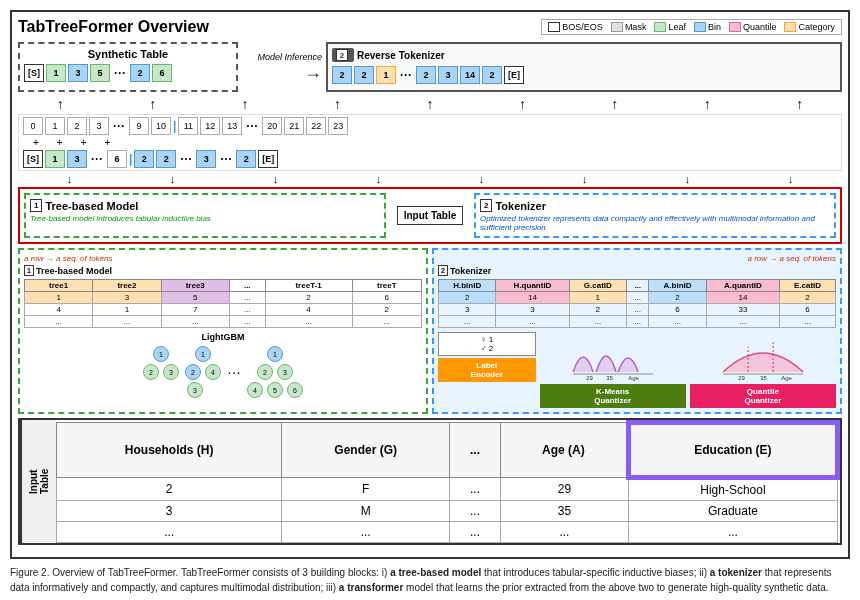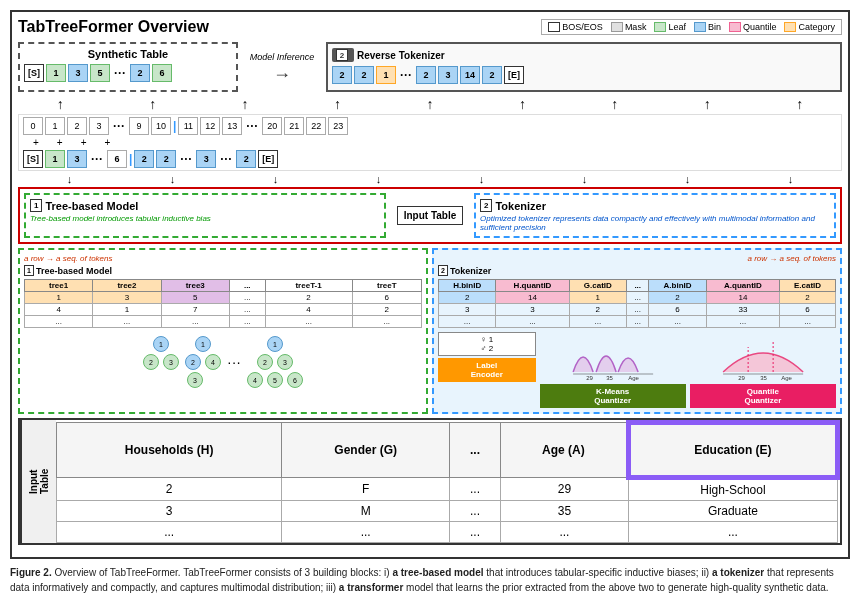--- a/index.html
+++ b/index.html
@@ -149,21 +149,21 @@
 
     
     .caption {
       font-size: 10px;
       line-height: 1.5;
       margin-top: 6px;
       color: #222;
     }
 
     .caption-title {
-      font-weight: bold;
+      font-weight: normal;
       margin-top: 31px;
     }
   </style>
 </head>
 <body>
 
 <div class="main-container">
 
   <div class="title-row">
     <span class="main-title">TabTreeFormer Overview</span>
@@ -203,21 +203,21 @@
         <div class="token-cell token-s">[S]</div>
         <div class="token-cell token-green">1</div>
         <div class="token-cell token-blue">3</div>
         <div class="token-cell token-green">5</div>
         <span class="token-dots">···</span>
         <div class="token-cell token-blue">2</div>
         <div class="token-cell token-green">6</div>
       </div>
     </div>
 
-    <div style="display:flex; flex-direction:column; align-items:center; justify-content:center; flex:0 0 80px;">
+    <div style="display:flex; flex-direction:column; align-items:flex-end; justify-content:center; flex:0 0 80px;">
       <div style="font-size:9px; font-style:italic;">Model Inference</div>
       <div style="font-size:18px; color:#333;">→</div>
     </div>
 
     <div style="border:2px solid #555; padding:4px; flex:1; background:#f9f9f9;">
       <div style="display:flex; align-items:center; margin-bottom:4px;">
         <span class="badge">
           <span class="badge-num">2</span>
         </span>
         <span style="font-weight:bold; font-size:10px;">Reverse Tokenizer</span>
@@ -370,20 +370,21 @@
           <td>...</td>
           <td>...</td>
           <td>...</td>
           <td>...</td>
           <td>...</td>
           <td>...</td>
         </tr>
       </tbody>
         </table>
 
+      <div style="text-align:center; font-size:9px; font-weight:bold; margin-top:4px;">LightGBM</div>
       <div style="display:flex; gap:6px; justify-content:center; padding:4px 0; align-items:flex-start;">
 
         <div style="display:flex; flex-direction:column; align-items:center; gap:2px;">
           <div style="width:16px; height:16px; border-radius:50%; background:#aad4f5; border:1px solid #5599cc; display:flex; align-items:center; justify-content:center; font-size:7px;">1</div>
           <div style="display:flex; gap:4px;">
             <div style="width:16px; height:16px; border-radius:50%; background:#c8e6c9; border:1px solid #66bb6a; display:flex; align-items:center; justify-content:center; font-size:7px;">2</div>
             <div style="width:16px; height:16px; border-radius:50%; background:#c8e6c9; border:1px solid #66bb6a; display:flex; align-items:center; justify-content:center; font-size:7px;">3</div>
           </div>
         </div>
 

